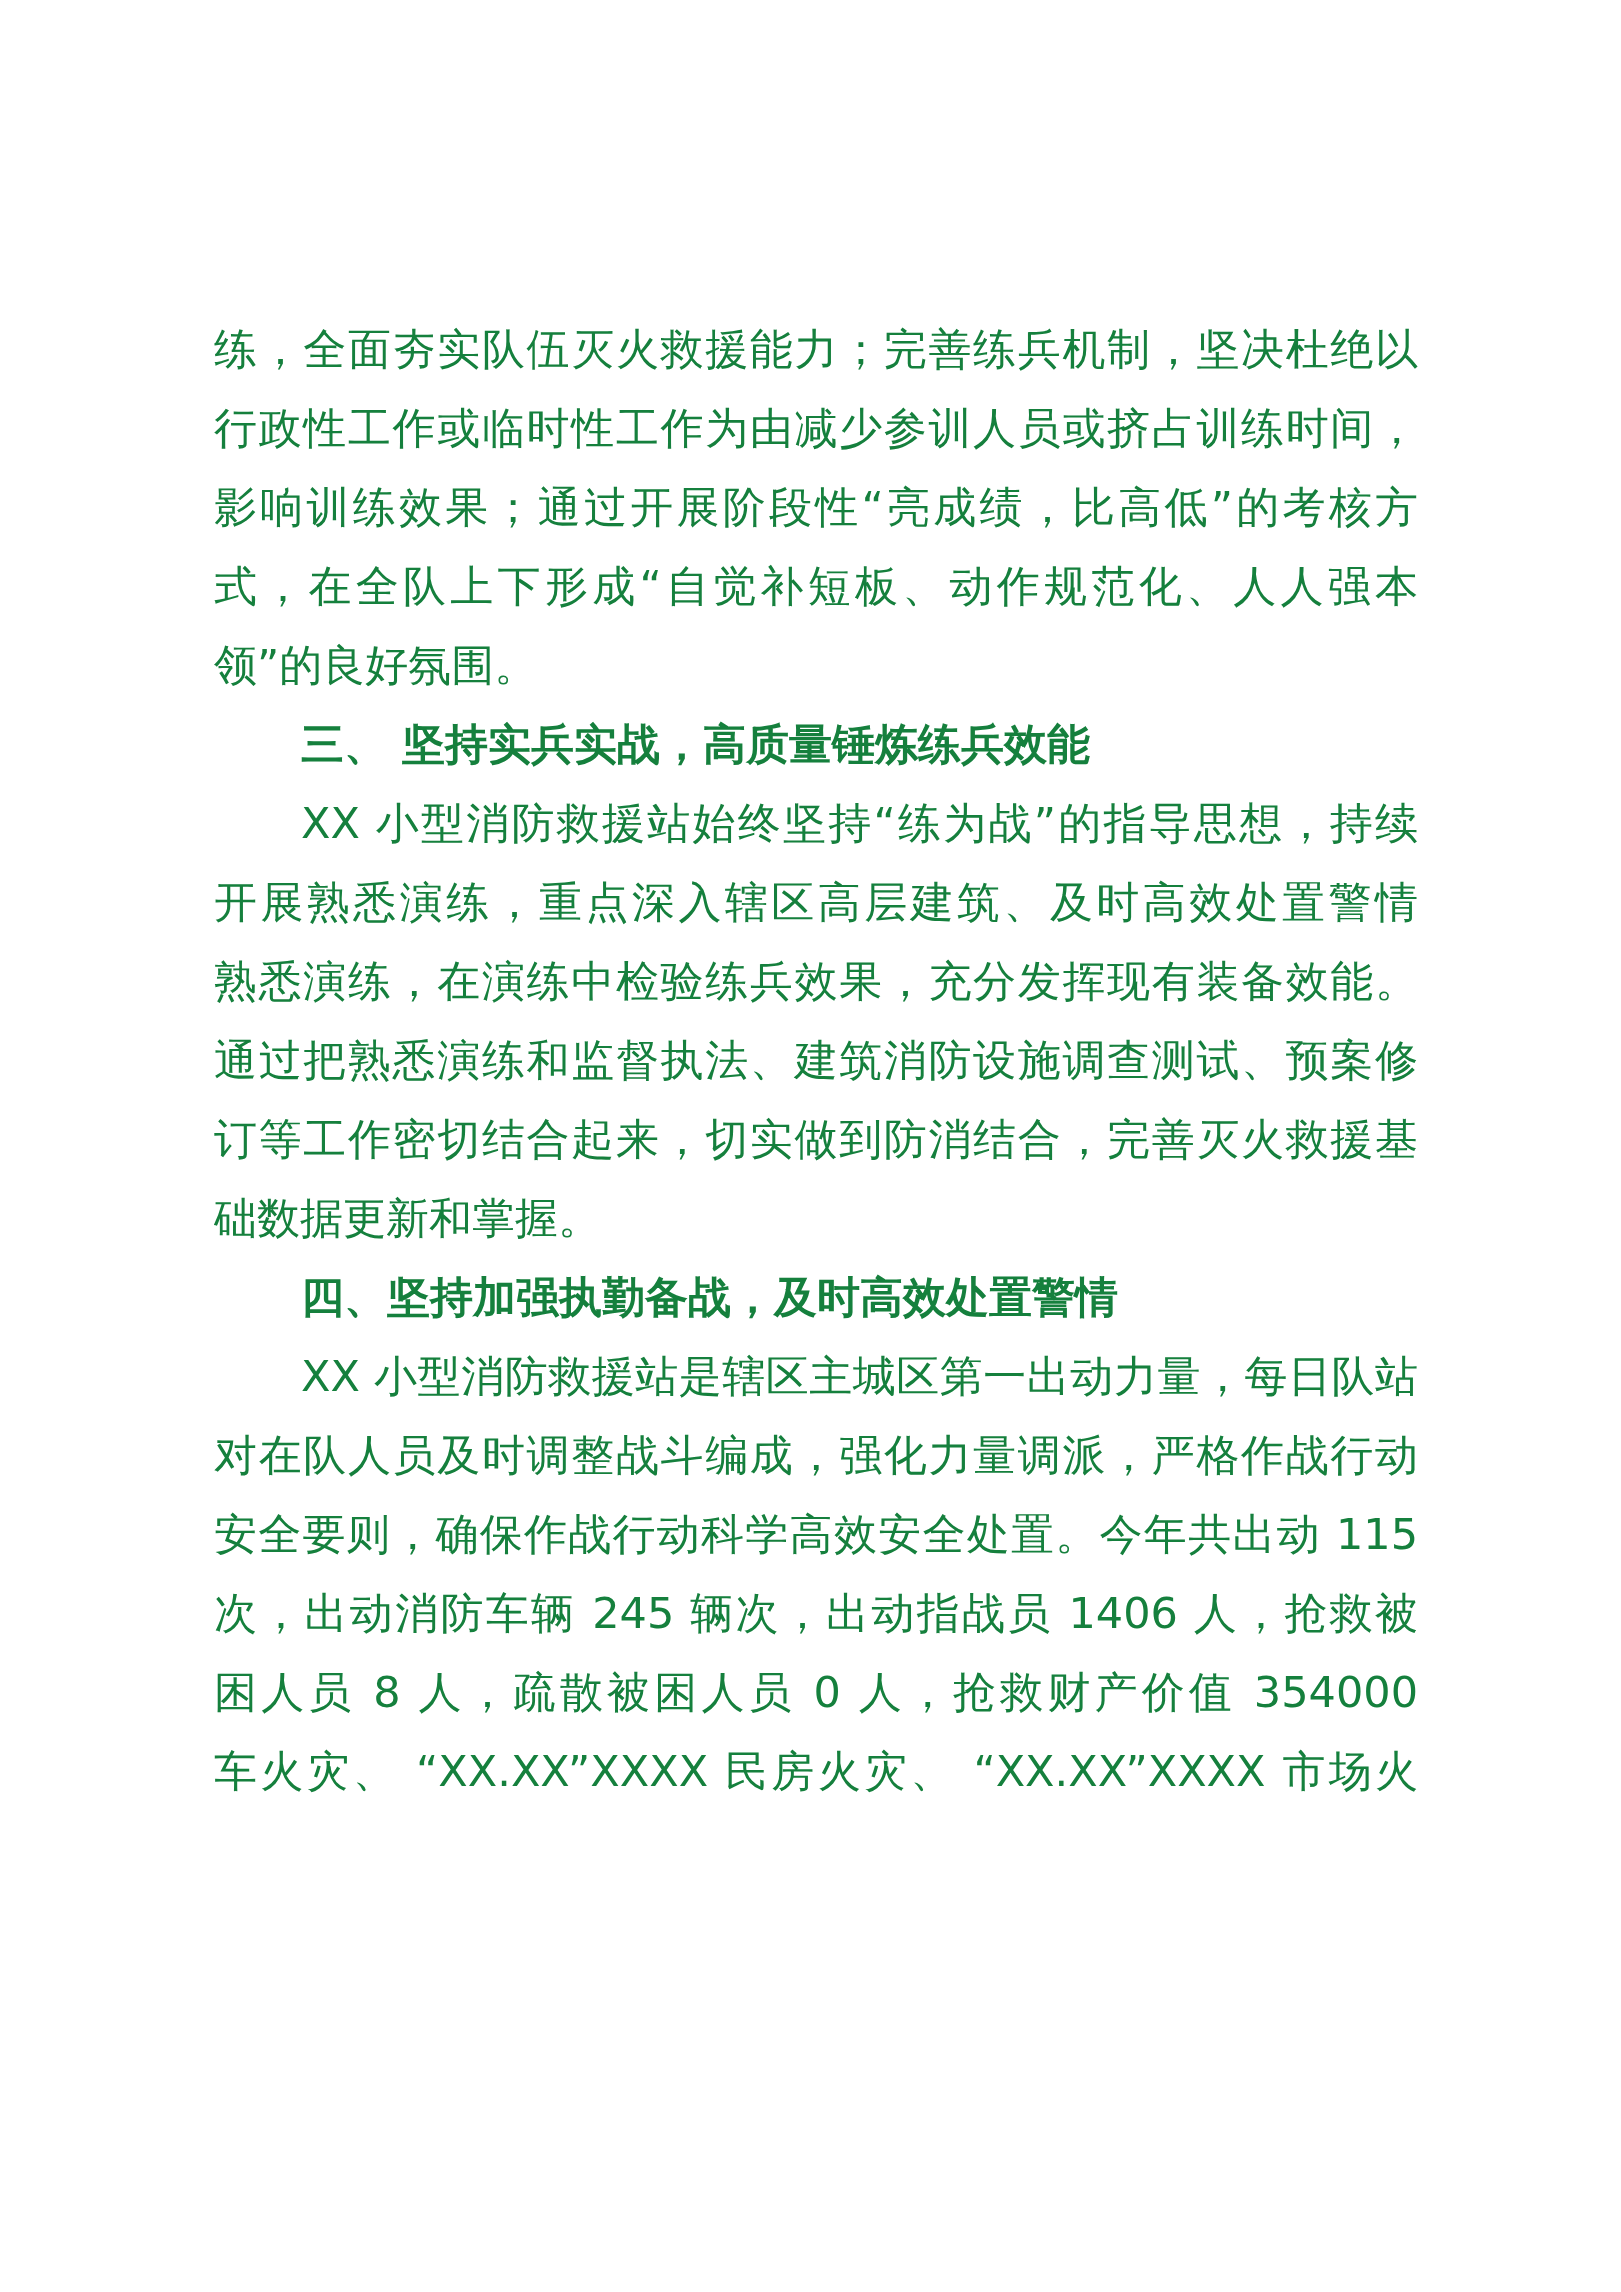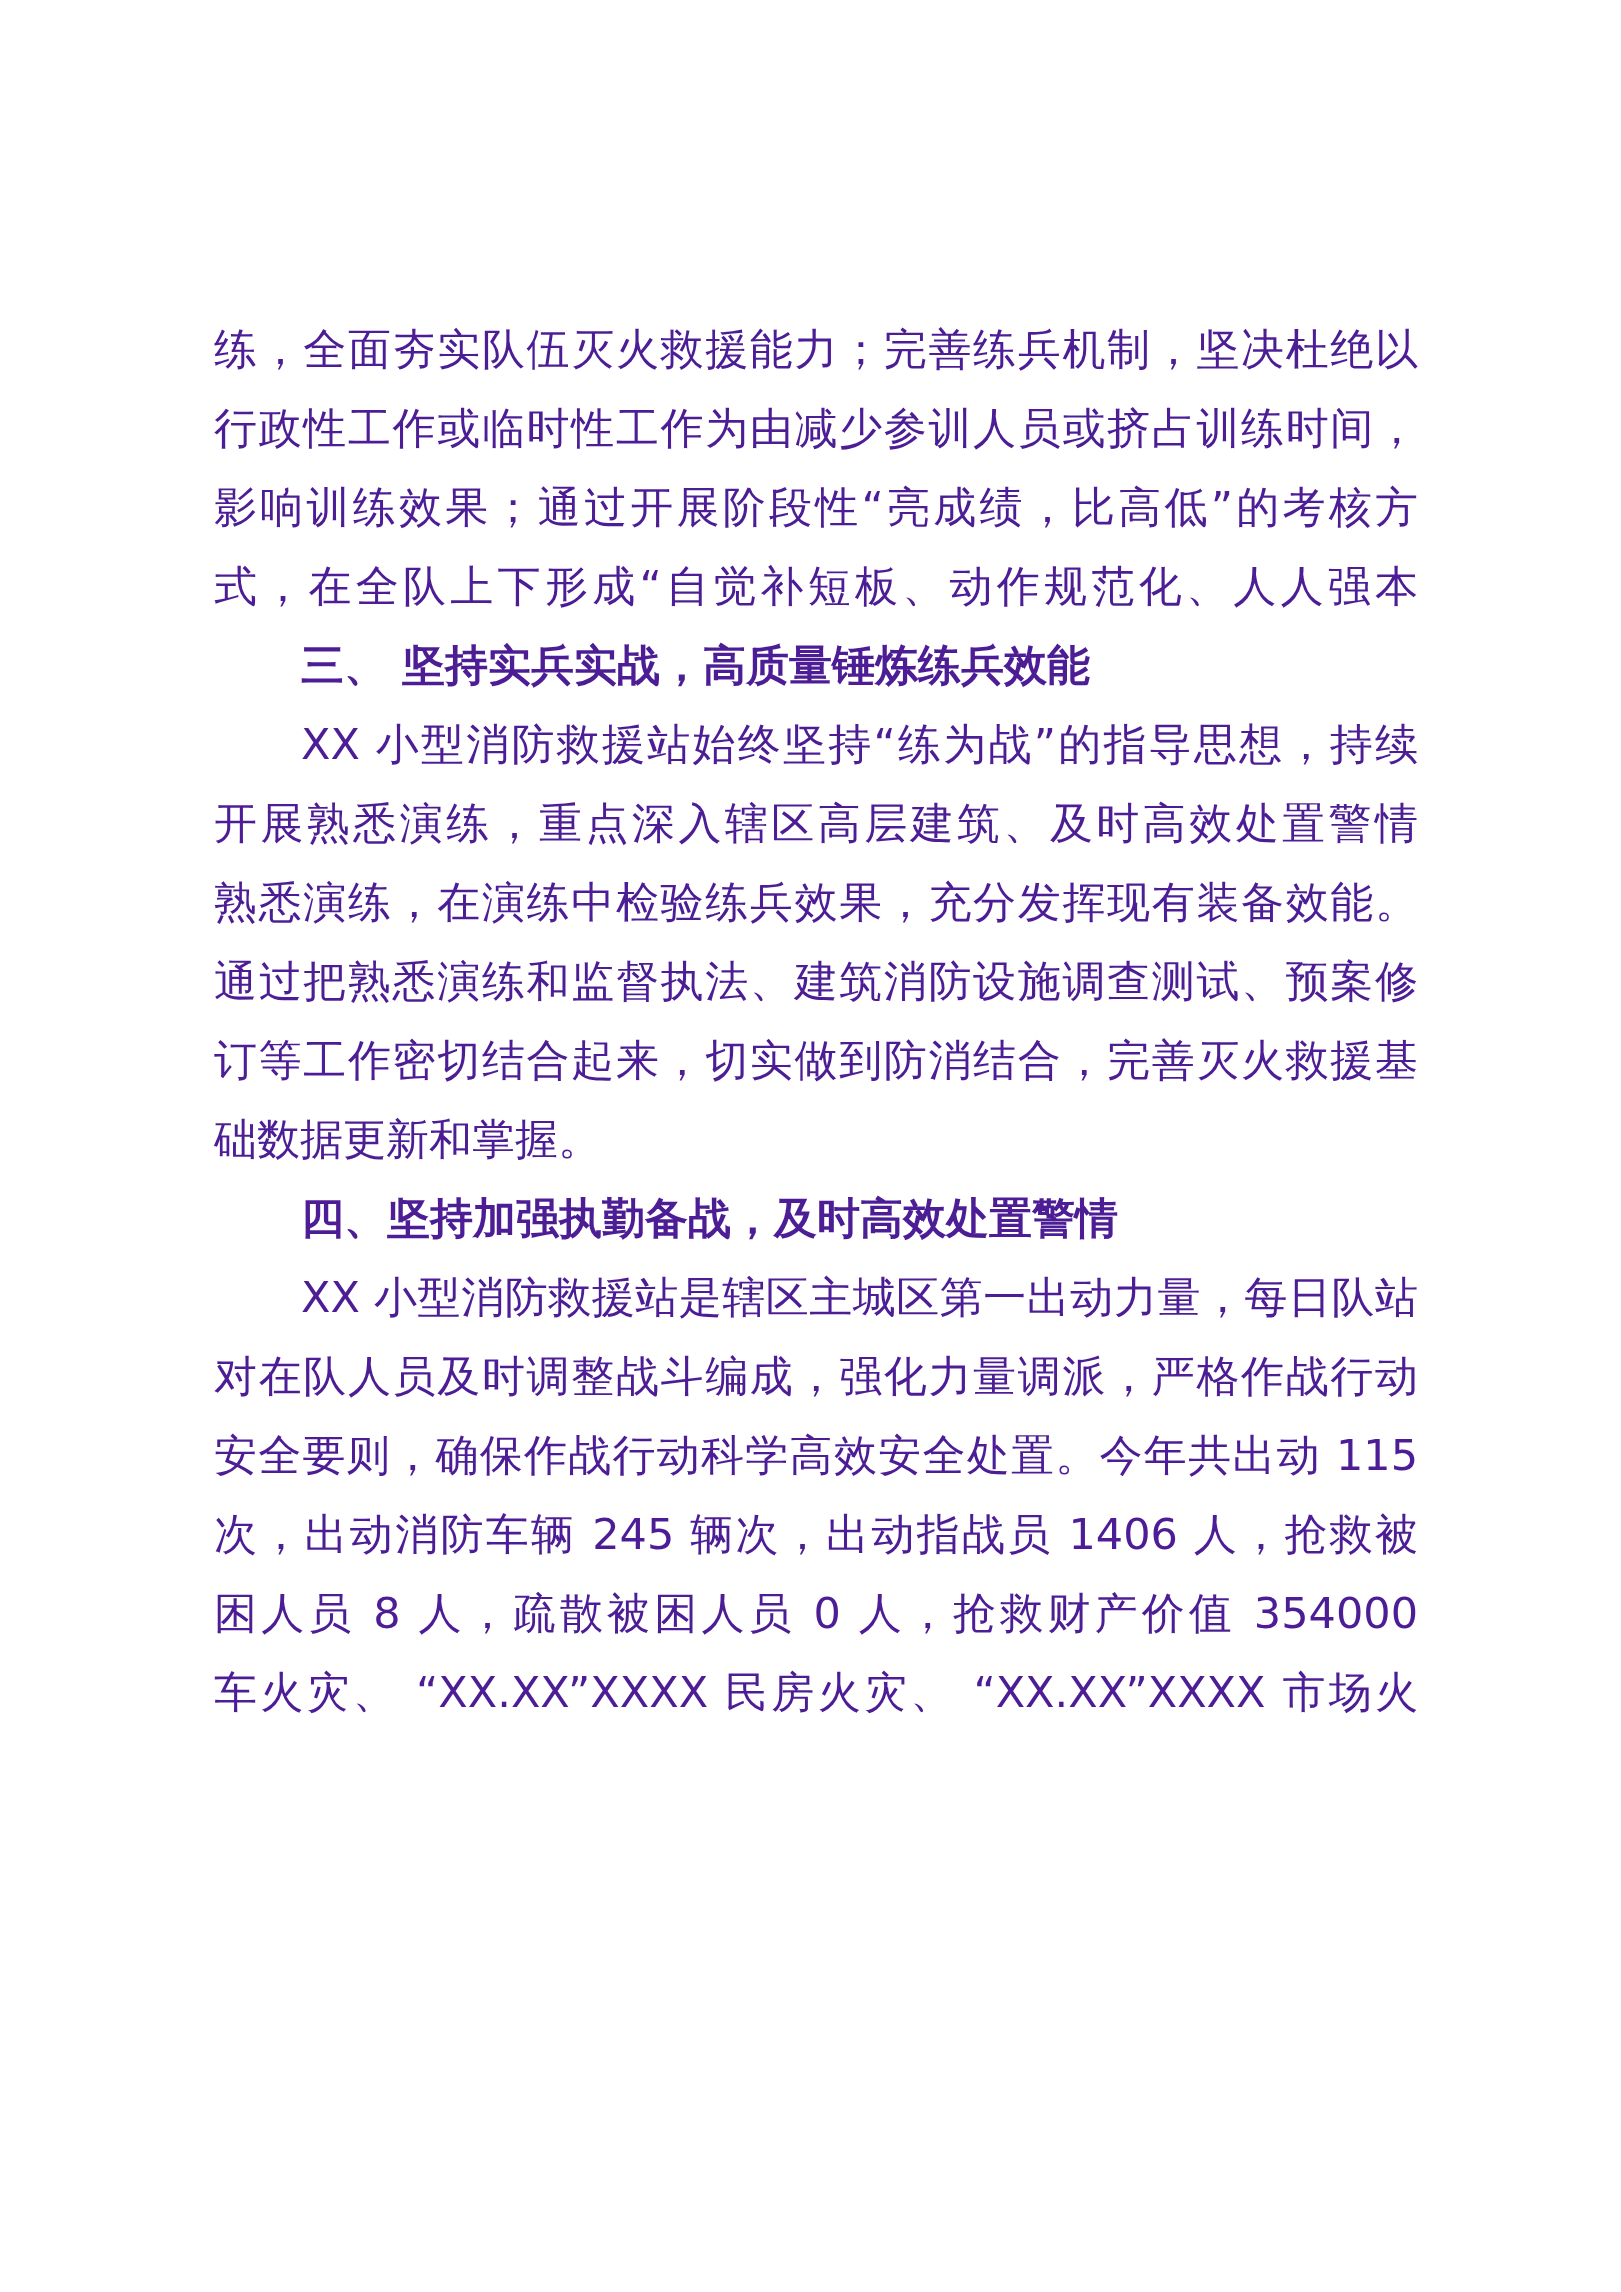--- a/index.html
+++ b/index.html
@@ -13,21 +13,21 @@
     height: 2293px;
     background: #ffffff;
     overflow: hidden;
     font-family: "DejaVu Sans", sans-serif;
   }
   .doc {
     position: absolute;
     left: 214px;
     top: 310px;
     width: 1204px;
-    color: #4c1d95;
+    color: #15803d;
     font-size: 43px;
     line-height: 79px;
   }
   .line {
     height: 79px;
     overflow: hidden;
     text-align: left;
   }
   
   .fill {
@@ -49,20 +49,21 @@
 </style>
 </head>
 <body>
 
 <div class="page">
   <div class="doc">
     <div class="line fill">练，全面夯实队伍灭火救援能力；完善练兵机制，坚决杜绝以</div>
     <div class="line fill">行政性工作或临时性工作为由减少参训人员或挤占训练时间，</div>
     <div class="line fill">影响训练效果；通过开展阶段性“亮成绩，比高低”的考核方</div>
     <div class="line fill">式，在全队上下形成“自觉补短板、动作规范化、人人强本</div>
+    <div class="line end">领”的良好氛围。</div>
     <div class="line end indent heading">三、 坚持实兵实战，高质量锤炼练兵效能</div>
     <div class="line fill indent">XX 小型消防救援站始终坚持“练为战”的指导思想，持续</div>
     <div class="line fill">开展熟悉演练，重点深入辖区高层建筑、及时高效处置警情</div>
     <div class="line fill">熟悉演练，在演练中检验练兵效果，充分发挥现有装备效能。</div>
     <div class="line fill">通过把熟悉演练和监督执法、建筑消防设施调查测试、预案修</div>
     <div class="line fill">订等工作密切结合起来，切实做到防消结合，完善灭火救援基</div>
     <div class="line end">础数据更新和掌握。</div>
     <div class="line end indent heading">四、坚持加强执勤备战，及时高效处置警情</div>
     <div class="line fill indent">XX 小型消防救援站是辖区主城区第一出动力量，每日队站</div>
     <div class="line fill">对在队人员及时调整战斗编成，强化力量调派，严格作战行动</div>

